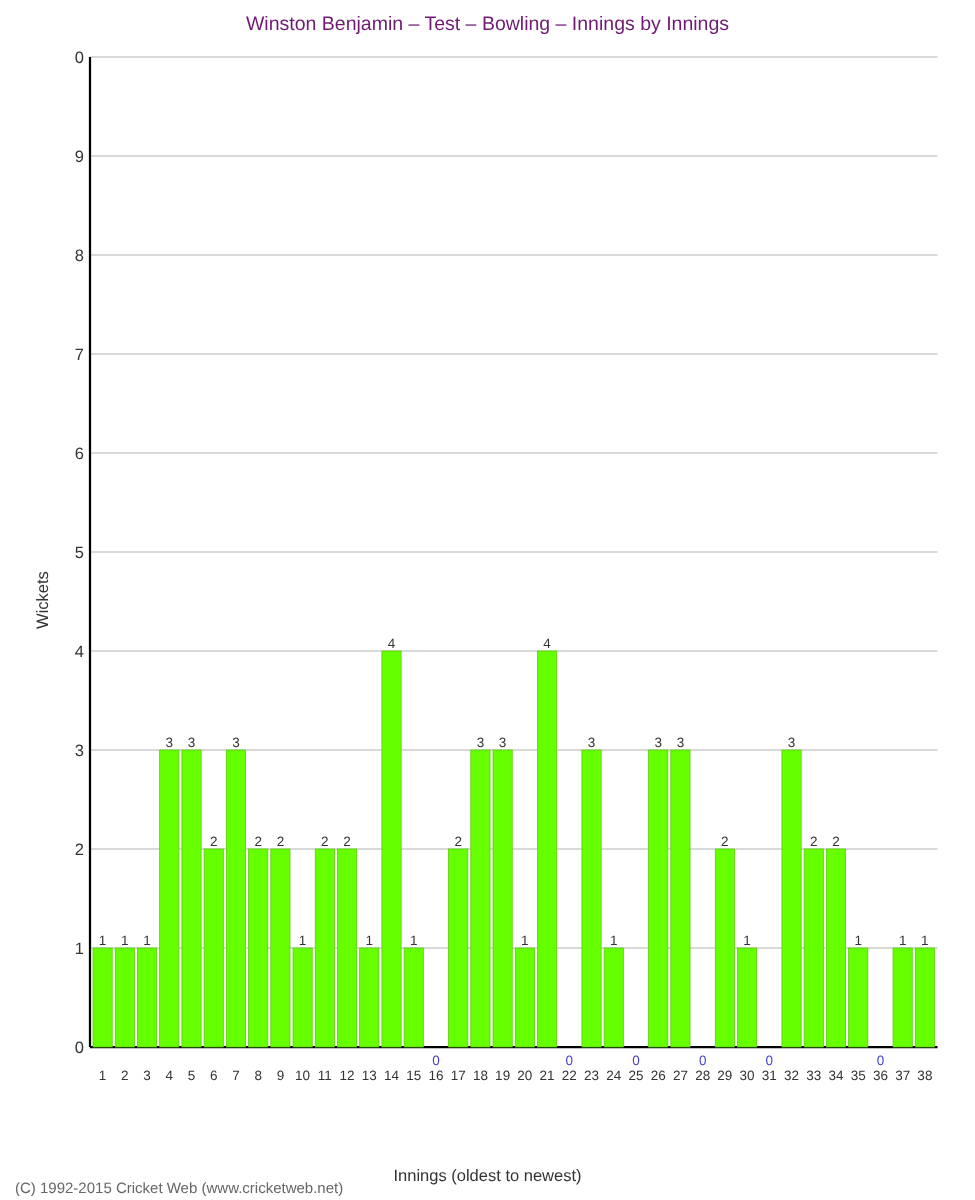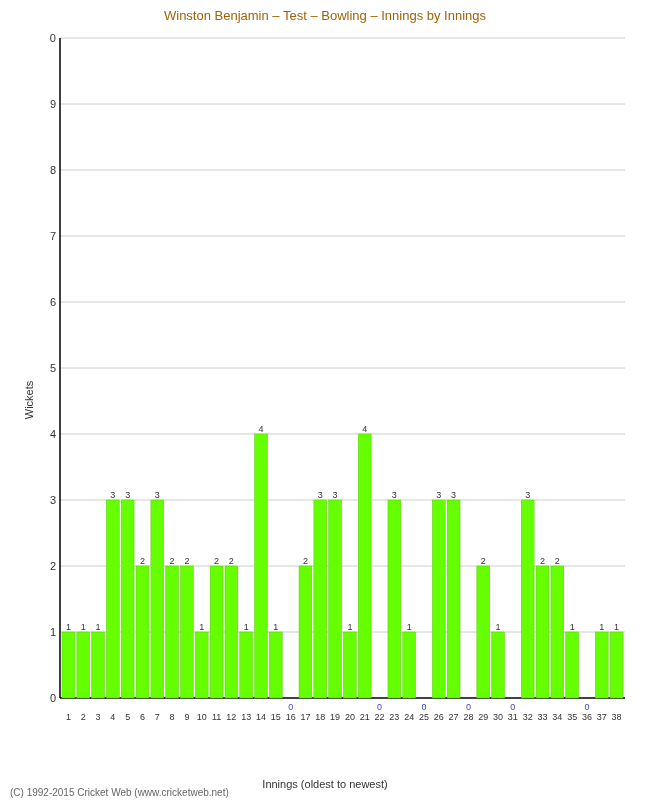--- a/index.html
+++ b/index.html
@@ -16,21 +16,21 @@
       width: 650px;
       height: 800px;
       position: relative;
       background: #fff;
     }
     .chart-title {
       text-align: center;
       font-size: 13px;
       padding-top: 8px;
       padding-bottom: 4px;
-      color: #a16207;
+      color: #701a75;
     }
     .y-axis-label {
       position: absolute;
       left: 10px;
       top: 50%;
       transform: translateY(-50%) rotate(-90deg);
       font-size: 11px;
       color: #333;
       white-space: nowrap;
     }

